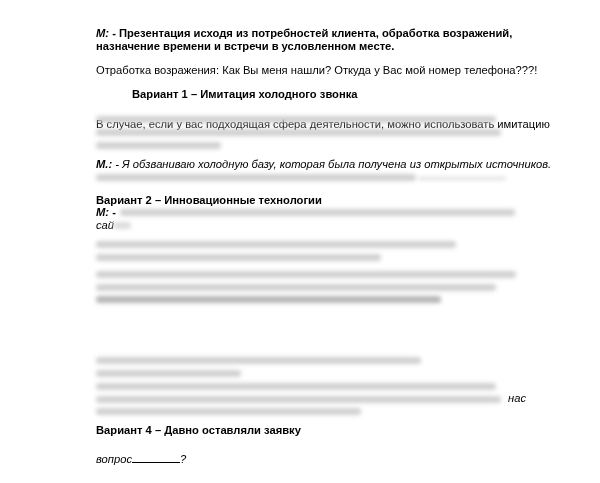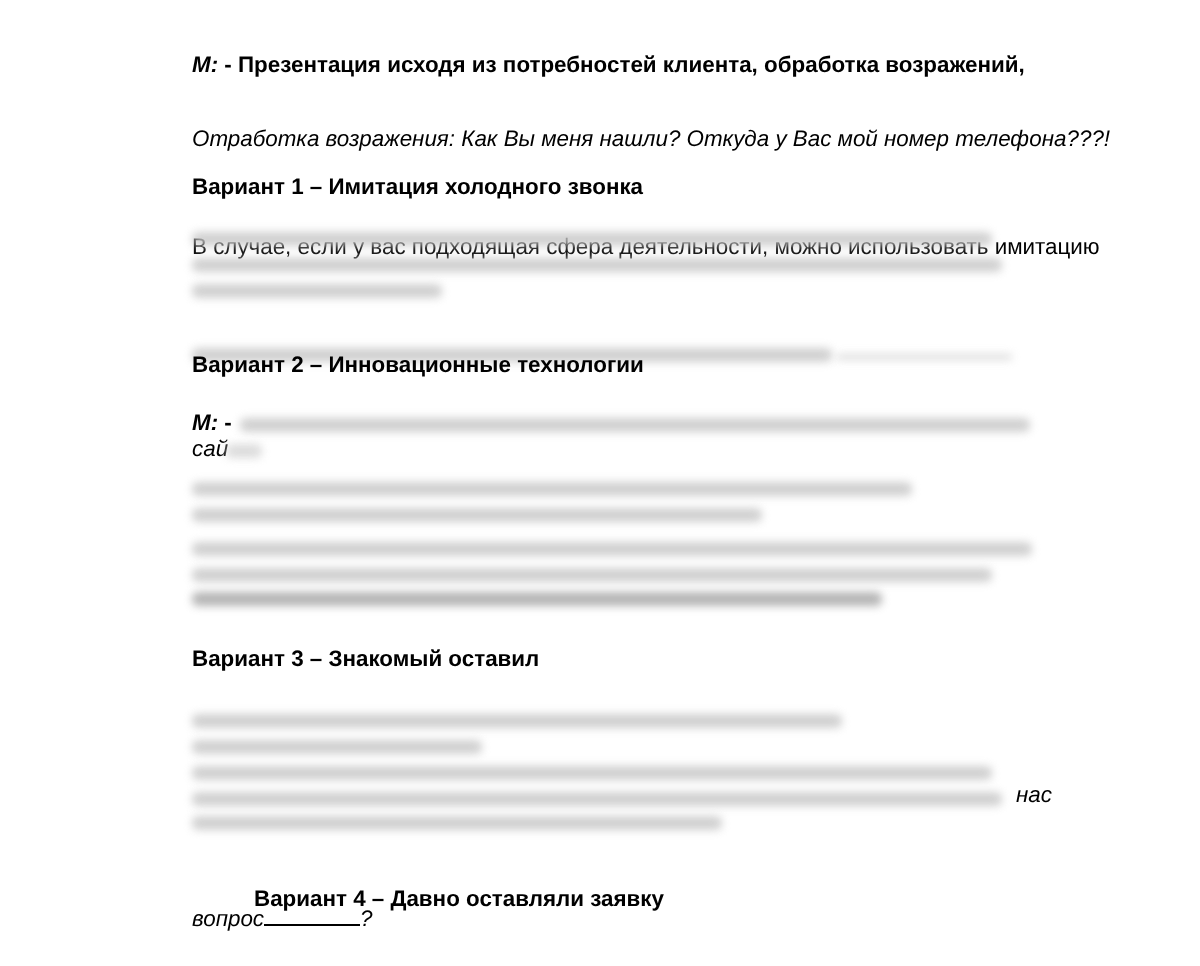--- a/index.html
+++ b/index.html
@@ -47,52 +47,55 @@
     }
   </style>
 </head>
 <body>
 
 <div class="page">
 
   <div class="line b" style="top:26px;">
     <span class="i">М:</span><span> - Презентация исходя из потребностей клиента, обработка возражений,</span>
   </div>
+  <div class="line b" style="top:39px;">назначение времени и встречи в условленном месте.</div>
 
-  <div class="line" style="top:63px;font-style:italic;">Отработка возражения: Как Вы меня нашли? Откуда у Вас мой номер телефона???!</div>
+  <div class="line" style="top:63px;">Отработка возражения: Как Вы меня нашли? Откуда у Вас мой номер телефона???!</div>
 
-  <div class="line b" style="top:87px;">Вариант 1 – Имитация холодного звонка</div>
+  <div class="line b" style="top:87px;margin-left:36px;">Вариант 1 – Имитация холодного звонка</div>
   <div class="line" style="top:99px;margin-top:18px;">В случае, если у вас подходящая сфера деятельности, можно использовать имитацию</div>
   <div class="blur" style="left:96px; top:116px; width:400px;"></div>
   <div class="blur" style="left:96px; top:129px; width:405px;"></div>
   <div class="blur" style="left:96px; top:142px; width:125px;"></div>
 
+  <div class="line" style="top:157px;">
+    <span class="b i">М.:</span><span class="i"> - Я обзваниваю холодную базу, которая была получена из открытых источников.</span>
+  </div>
   <div class="blur" style="left:96px; top:174px; width:320px;"></div>
   <div class="blur light" style="left:418px; top:177px; width:88px; height:3px;"></div>
 
-  <div class="line b" style="top:176px;">Вариант 2 – Инновационные технологии</div>
+  <div class="line b" style="top:193px;">Вариант 2 – Инновационные технологии</div>
   <div class="line" style="top:205px;">
     <span class="b i">М:</span><span class="b"> -</span>
   </div>
   <div class="blur" style="left:120px; top:209px; width:395px;"></div>
   <div class="line i" style="top:218px;">сай</div>
   <div class="blur light" style="left:113px; top:222px; width:18px;"></div>
 
   <div class="blur" style="left:96px; top:241px; width:360px;"></div>
   <div class="blur" style="left:96px; top:254px; width:285px;"></div>
   <div class="blur" style="left:96px; top:271px; width:420px;"></div>
   <div class="blur" style="left:96px; top:284px; width:400px;"></div>
   <div class="blur" style="left:96px; top:296px; width:345px; background:#a8a8a8;"></div>
 
-  <div class="line b" style="top:323px;">Вариант 3 – Знакомый оставил</div>
   <div class="blur" style="left:96px; top:357px; width:325px;"></div>
   <div class="blur" style="left:96px; top:370px; width:145px;"></div>
   <div class="blur" style="left:96px; top:383px; width:400px;"></div>
   <div class="blur" style="left:96px; top:396px; width:405px;"></div>
   <div class="line i" style="top:391px; left:508px;">нас</div>
   <div class="blur" style="left:96px; top:408px; width:265px;"></div>
   <div class="line i" style="top:404px;margin-top:48px;">
     <span>вопрос</span><span class="underline-blank"></span><span>?</span>
   </div>
 
-  <div class="line b" style="top:443px;margin-left:31px;">Вариант 4 – Давно оставляли заявку</div>
+  <div class="line b" style="top:423px;">Вариант 4 – Давно оставляли заявку</div>
 
 </div>
 
 </body></html>

